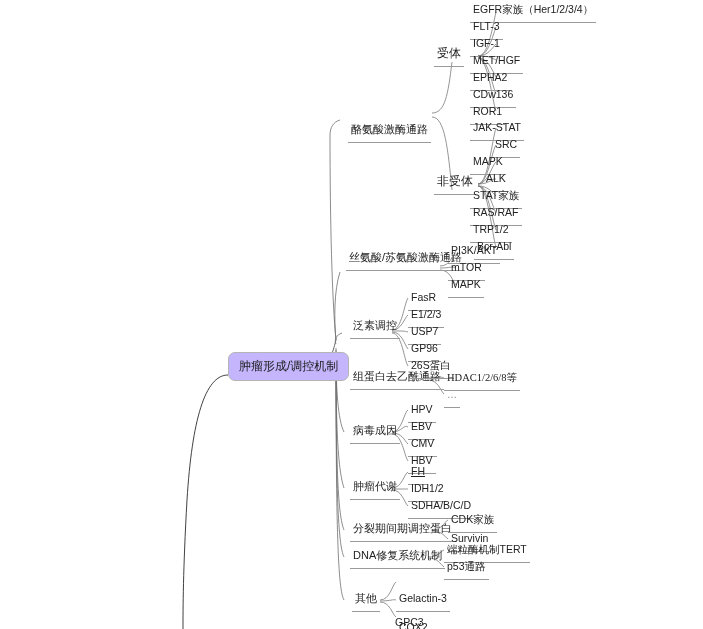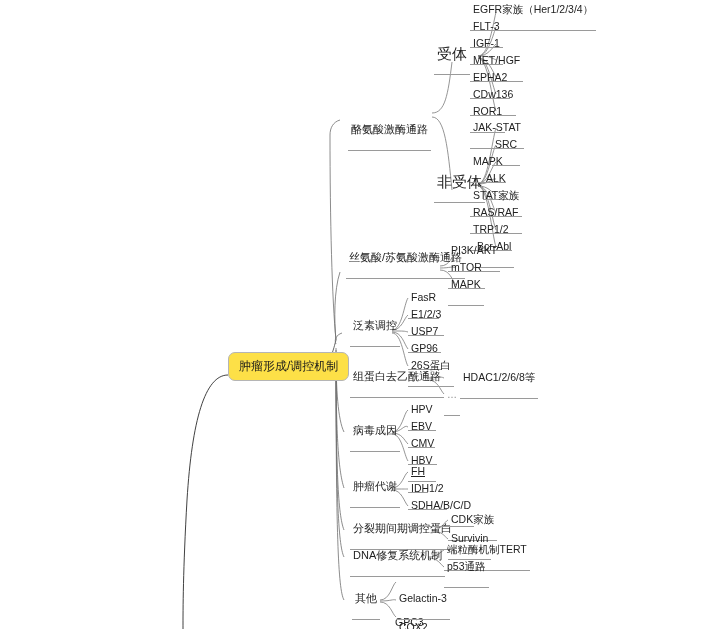--- a/index.html
+++ b/index.html
@@ -20,36 +20,36 @@
     width: 703px;
     height: 629px;
   }
   .node {
     position: absolute;
     white-space: nowrap;
     color: #222222;
     font-size: 11px;
     line-height: 13px;
     border-bottom: 1px solid #9a9a9a;
-    padding: 1px 3px 14px 3px;
+    padding: 1px 3px 6px 3px;
     box-sizing: border-box;
   }
   .node.root {
     border: 1px solid #b5b5b5;
     border-radius: 7px;
-    background: #fde047;
+    background: #c4b5fd;
     font-size: 12px;
     padding: 7px 10px;
     color: #1a1a1a;
   }
   .node.lvl2 {
     font-size: 11px;
   }
   .node.lvl3 {
-    font-size: 15px;
+    font-size: 12px;
   }
   .node.leaf {
     font-size: 10.5px;
   }
   .node.tiny {
     font-size: 10px;
     color: #888888;
   }
   svg line, svg path {
     shape-rendering: geometricPrecision;
@@ -170,21 +170,21 @@
 <div class="node leaf" style="left:448px; top:243px;">PI3K/AKT</div>
 <div class="node leaf" style="left:448px; top:260px;">mTOR</div>
 <div class="node leaf" style="left:448px; top:277px;">MAPK</div>
 
 <div class="node leaf" style="left:408px; top:290px;">FasR</div>
 <div class="node leaf" style="left:408px; top:307px;">E1/2/3</div>
 <div class="node leaf" style="left:408px; top:324px;">USP7</div>
 <div class="node leaf" style="left:408px; top:341px;">GP96</div>
 <div class="node leaf" style="left:408px; top:358px;">26S蛋白</div>
 
-<div class="node leaf" style="left:460px; top:370px;">HDAC1/2/6/8等</div>
+<div class="node leaf" style="left:444px; top:370px;font-family:Liberation Serif, serif;">HDAC1/2/6/8等</div>
 <div class="node leaf tiny" style="left:444px; top:387px;">…</div>
 
 <div class="node leaf" style="left:408px; top:402px;">HPV</div>
 <div class="node leaf" style="left:408px; top:419px;">EBV</div>
 <div class="node leaf" style="left:408px; top:436px;">CMV</div>
 <div class="node leaf" style="left:408px; top:453px;">HBV</div>
 
 <div class="node leaf" style="left:408px; top:464px;text-decoration:underline;">FH</div>
 <div class="node leaf" style="left:408px; top:481px;">IDH1/2</div>
 <div class="node leaf" style="left:408px; top:498px;">SDHA/B/C/D</div>

